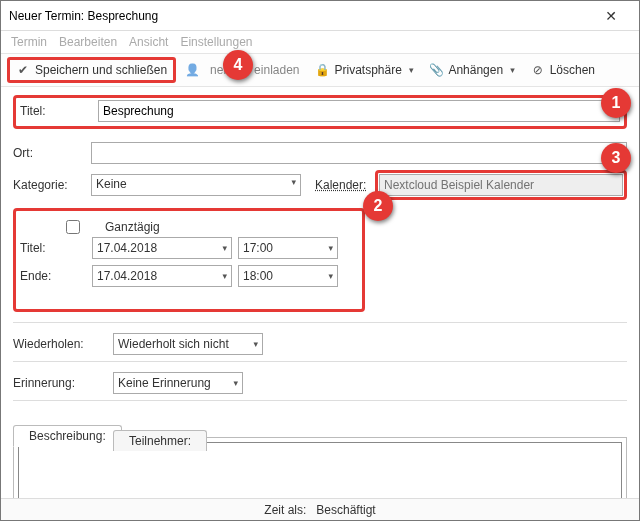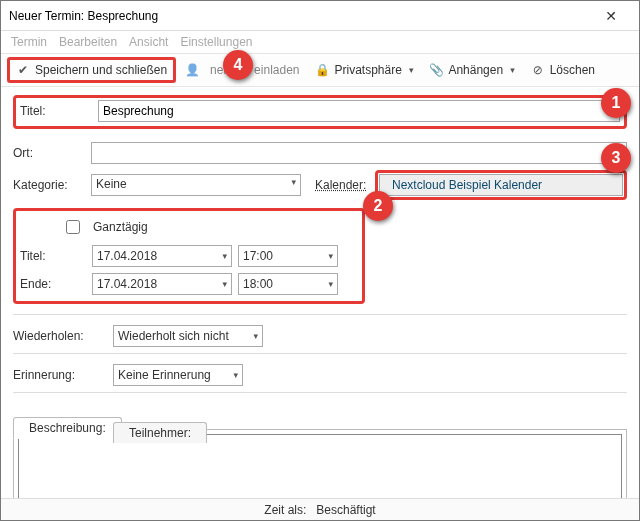--- a/index.html
+++ b/index.html
@@ -16,34 +16,34 @@
   .tbtn .dd { font-size:9px; color:#555; padding-left:2px; }
   .hl-red-btn { border: 3px solid #e53935; border-radius: 3px; }
   .content { padding: 8px 12px 0 12px; font-size: 12px; color: #333; flex:1; overflow:hidden; }
   .row { display: flex; align-items: center; margin-bottom: 6px; }
   .lbl { width: 78px; color: #333; }
   input[type=text], select, .combo { font-size: 12px; padding: 2px 4px; border: 1px solid #aaa; background: #fff; height: 22px; }
   .title-input { flex: 1; }
   .ort-input { flex: 1; }
   .kat-select { width: 210px; }
   .cal-lbl { margin-left: 14px; width: 60px; text-decoration: underline; text-decoration-style: dotted; }
-  .cal-field { flex: 1; background: #eee; border: 1px solid #aaa; height: 22px; padding: 2px 12px; color: #0c4a6e; display:flex;align-items:center; }
+  .cal-field { flex: 1; background: #eee; border: 1px solid #aaa; height: 22px; padding: 2px 4px; color: #737373; display:flex;align-items:center; }
 
   
   .hl { border: 3px solid #e53935; border-radius: 4px; position: relative; }
   .hl-title { padding: 2px 4px 4px 4px; margin-bottom: 13px; }
   .hl-cal { padding: 1px; }
   .hl-time { width: 352px; padding: 6px 8px 6px 4px; margin: 8px 0 10px 0; }
 
   .time-inner .row { margin-bottom: 6px; }
   .date-combo { width: 140px; display:flex; justify-content:space-between; align-items:center; padding: 0 4px; }
   .time-combo { width: 100px; display:flex; justify-content:space-between; align-items:center; padding: 0 4px; }
   .combo .caret { font-size: 9px; color:#555; }
 
-  .ck { display:flex; align-items:center; gap:10px; margin-left: 78px; margin-bottom:8px; }
+  .ck { display:flex; align-items:center; gap:22px; margin-left: 78px; margin-bottom:0; }
   .ck input { width:14px; height:14px; }
 
   .sep { border-top: 1px solid #ddd; margin: 4px 0 10px 0; }
 
   .tabs { display:flex; gap:0; font-size:12px; }
   .tab { border:1px solid #bbb; border-bottom:none; background:#f6f6f6; padding:3px 15px; border-radius:3px 3px 0 0; margin-right:2px; position:relative; top:14px; }
   .tab.active { background:#fff; border-bottom:1px solid #fff; }
   .desc-row { display:flex; align-items:flex-end; margin-top:8px; }
   .desc-lbl { width:78px; padding-bottom:4px; }
   .desc-area { border:1px solid #bbb; height:95px; margin-top:0; background:#fff; padding:4px; }
@@ -142,21 +142,21 @@
           <div class="combo date-combo">
             <span>17.04.2018</span>
             <span class="caret">▾</span>
           </div>
           <div style="width:6px"></div>
           <div class="combo time-combo">
             <span>17:00</span>
             <span class="caret">▾</span>
           </div>
         </div>
-        <div class="row" style="margin-bottom:0">
+        <div class="row" style="margin-bottom:16px">
           <div class="lbl" style="width:72px">Ende:</div>
           <div class="combo date-combo">
             <span>17.04.2018</span>
             <span class="caret">▾</span>
           </div>
           <div style="width:6px"></div>
           <div class="combo time-combo">
             <span>18:00</span>
             <span class="caret">▾</span>
           </div>

